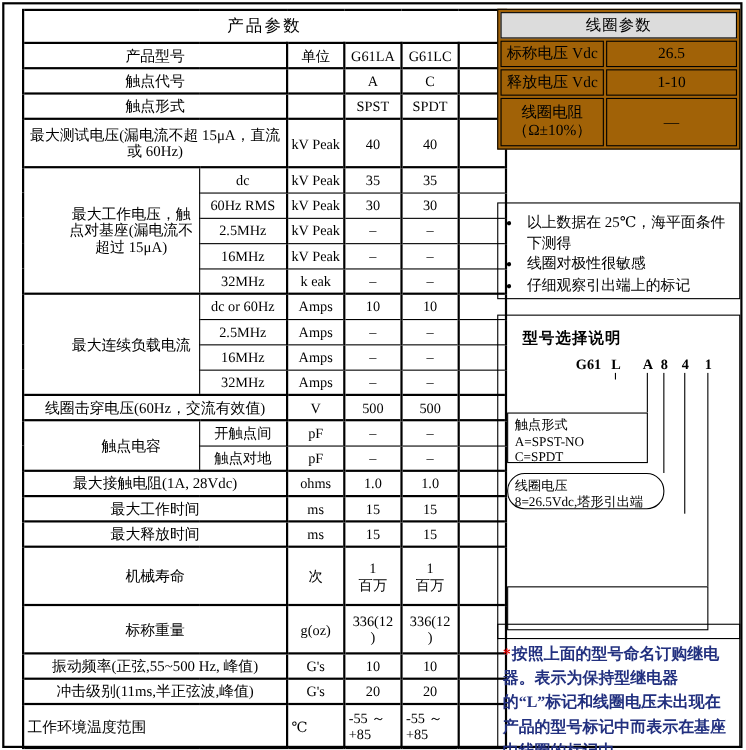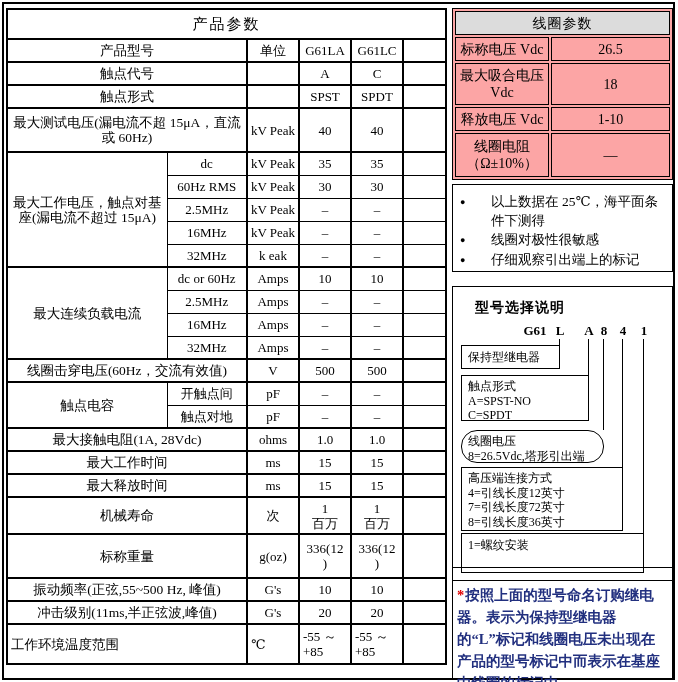--- a/index.html
+++ b/index.html
@@ -2,48 +2,48 @@
 <html style="--navy: #22307F; --red: #E10000; --gray: #DCDCDC;"><head>
 <meta charset="utf-8">
 <style>
   * { box-sizing: border-box; margin: 0; padding: 0; }
   html,body { background:#fff; }
   body { font-family:"Liberation Serif","DejaVu Serif",serif; color:#000; }
   .page { position:relative; width:678px; height:682px; background:#fff; overflow:hidden; }
   .page-border { position:absolute; left:2px; top:2px; width:673px; height:678px; border:2px solid #000; }
 
   
-  table.ptable { position:absolute; left:6px; top:8px; width:439px; border-collapse:collapse; border:2px solid #000; table-layout:fixed; }
+  table.ptable { position:absolute; left:20px; top:8px; width:439px; border-collapse:collapse; border:2px solid #000; table-layout:fixed; }
   table.ptable td { border:2px solid #000; border-top:1px solid #000; border-bottom:0; text-align:center; vertical-align:middle; font-size:13.5px; line-height:15px; padding:0 2px; overflow:hidden; }
   table.ptable tr { height:23px; }
   table.ptable tr.m td { border-top-width:2px; }
   table.ptable tr.t { height:30px; }
   table.ptable tr.t td { font-size:15px; letter-spacing:2px; }
   table.ptable tr.h44 { height:44px; }
-  table.ptable tr.h43 { height:37px;border-radius:12px; }
+  table.ptable tr.h43 { height:53px;border-radius:12px; }
   table.ptable tr.h40 { height:40px; }
-  table.ptable td.grp { border-right-width:1px; }
+  table.ptable td.grp { border-right-width:1px;padding-left:38px; }
   table.ptable td.sub { border-left-width:1px; font-size:13px; }
   table.ptable td.unitc { font-size:13px;text-align:center; }
   table.ptable td.val { font-size:13px; white-space:pre-line; }
   table.ptable td.leftal { text-align:left; padding-left:3px; }
 
   
-  table.ctable { position:absolute; left:452px; top:8px; width:221px; border-collapse:separate; border-spacing:2px; border:1px solid #000; table-layout:fixed; background:#fca5a5; }
+  table.ctable { position:absolute; left:452px; top:8px; width:221px; border-collapse:separate; border-spacing:2px; border:1px solid #000; table-layout:fixed; background:#a16207; }
   table.ctable td { border:1px solid #000; text-align:center; vertical-align:middle; font-size:14px; line-height:17px; padding:1px 2px; }
   table.ctable tr { height:24px; }
   table.ctable tr.ch42 { height:42px; }
   table.ctable tr.ch44 { height:44px; }
   table.ctable td.ct-title { background:var(--gray,#DCDCDC); letter-spacing:1px; }
 
   
   .notes { position:absolute; left:452px; top:184px; width:221px; height:88px; border:1px solid #000; padding:7px 3px 0 7px; }
   .bi { display:flex; font-size:13.5px; line-height:19px; }
   .bi .b { width:19px; font-size:9px; padding-top:1px; flex:0 0 19px; }
-  .bi .tx { flex:1;margin-left:12px; }
+  .bi .tx { flex:1; }
 
   
   .model { position:absolute; left:452px; top:286px; width:221px; height:295px; border:1px solid #000; }
   .m-title { position:absolute; left:22px; top:12px; font-size:14px; font-weight:bold; letter-spacing:1px; }
   .code { position:absolute; top:36px; transform:translateX(-50%); font-size:13px; font-weight:bold; white-space:nowrap; }
   .c0 { left:82px; } .c1 { left:107px; } .c2 { left:136px; } .c3 { left:151px; } .c4 { left:170px; } .c5 { left:191px; }
   .vline { position:absolute; width:1px; background:#000; top:52px; }
   .v1 { left:106px; height:6px; } .v2 { left:135px; height:36px; } .v3 { left:150px; height:91px; }
   .v4 { left:169px; height:128px; } .v5 { left:190px; height:194px; }
   .mbox { position:absolute; left:8px; border:1px solid #000; padding:3px 4px 0 6px; font-size:12px; line-height:14.5px; background:#fff; }
@@ -262,24 +262,20 @@
         <col>
       </colgroup>
     <tbody>
         <tr>
           <td class="ct-title" colspan="2">线圈参数</td>
         </tr>
         <tr>
           <td>标称电压 Vdc</td>
           <td>26.5</td>
         </tr>
-        <tr class="ch42">
-          <td>最大吸合电压 Vdc</td>
-          <td>18</td>
-        </tr>
         <tr>
           <td>释放电压 Vdc</td>
           <td>1-10</td>
         </tr>
         <tr class="ch44">
           <td>线圈电阻 （Ω±10%）</td>
           <td>—</td>
         </tr>
       </tbody>
   </table>
@@ -305,39 +301,29 @@
     <span class="code c1">L</span>
     <span class="code c2">A</span>
     <span class="code c3">8</span>
     <span class="code c4">4</span>
     <span class="code c5">1</span>
     <div class="vline v1"></div>
     <div class="vline v2"></div>
     <div class="vline v3"></div>
     <div class="vline v4"></div>
     <div class="vline v5"></div>
-    <div class="mbox b1">
-        <div>保持型继电器</div>
-      </div>
     <div class="mbox b2">
         <div>触点形式</div>
         <div>A=SPST-NO</div>
         <div>C=SPDT</div>
       </div>
     <div class="mbox b3">
         <div>线圈电压</div>
         <div>8=26.5Vdc,塔形引出端</div>
       </div>
-    <div class="mbox b4">
-        <div>高压端连接方式</div>
-        <div>4=引线长度12英寸</div>
-        <div>7=引线长度72英寸</div>
-        <div>8=引线长度36英寸</div>
-      </div>
     <div class="mbox b5">
-        <div>1=螺纹安装</div>
       </div>
   </div>
 
   <div class="footnote">
     <span class="fn-marker">*</span><span>按照上面的型号命名订购继电器。表示为保持型继电器的“L”标记和线圈电压未出现在产品的型号标记中而表示在基座中线圈的标记中。</span>
   </div>
 </div>
 
 </body></html>

